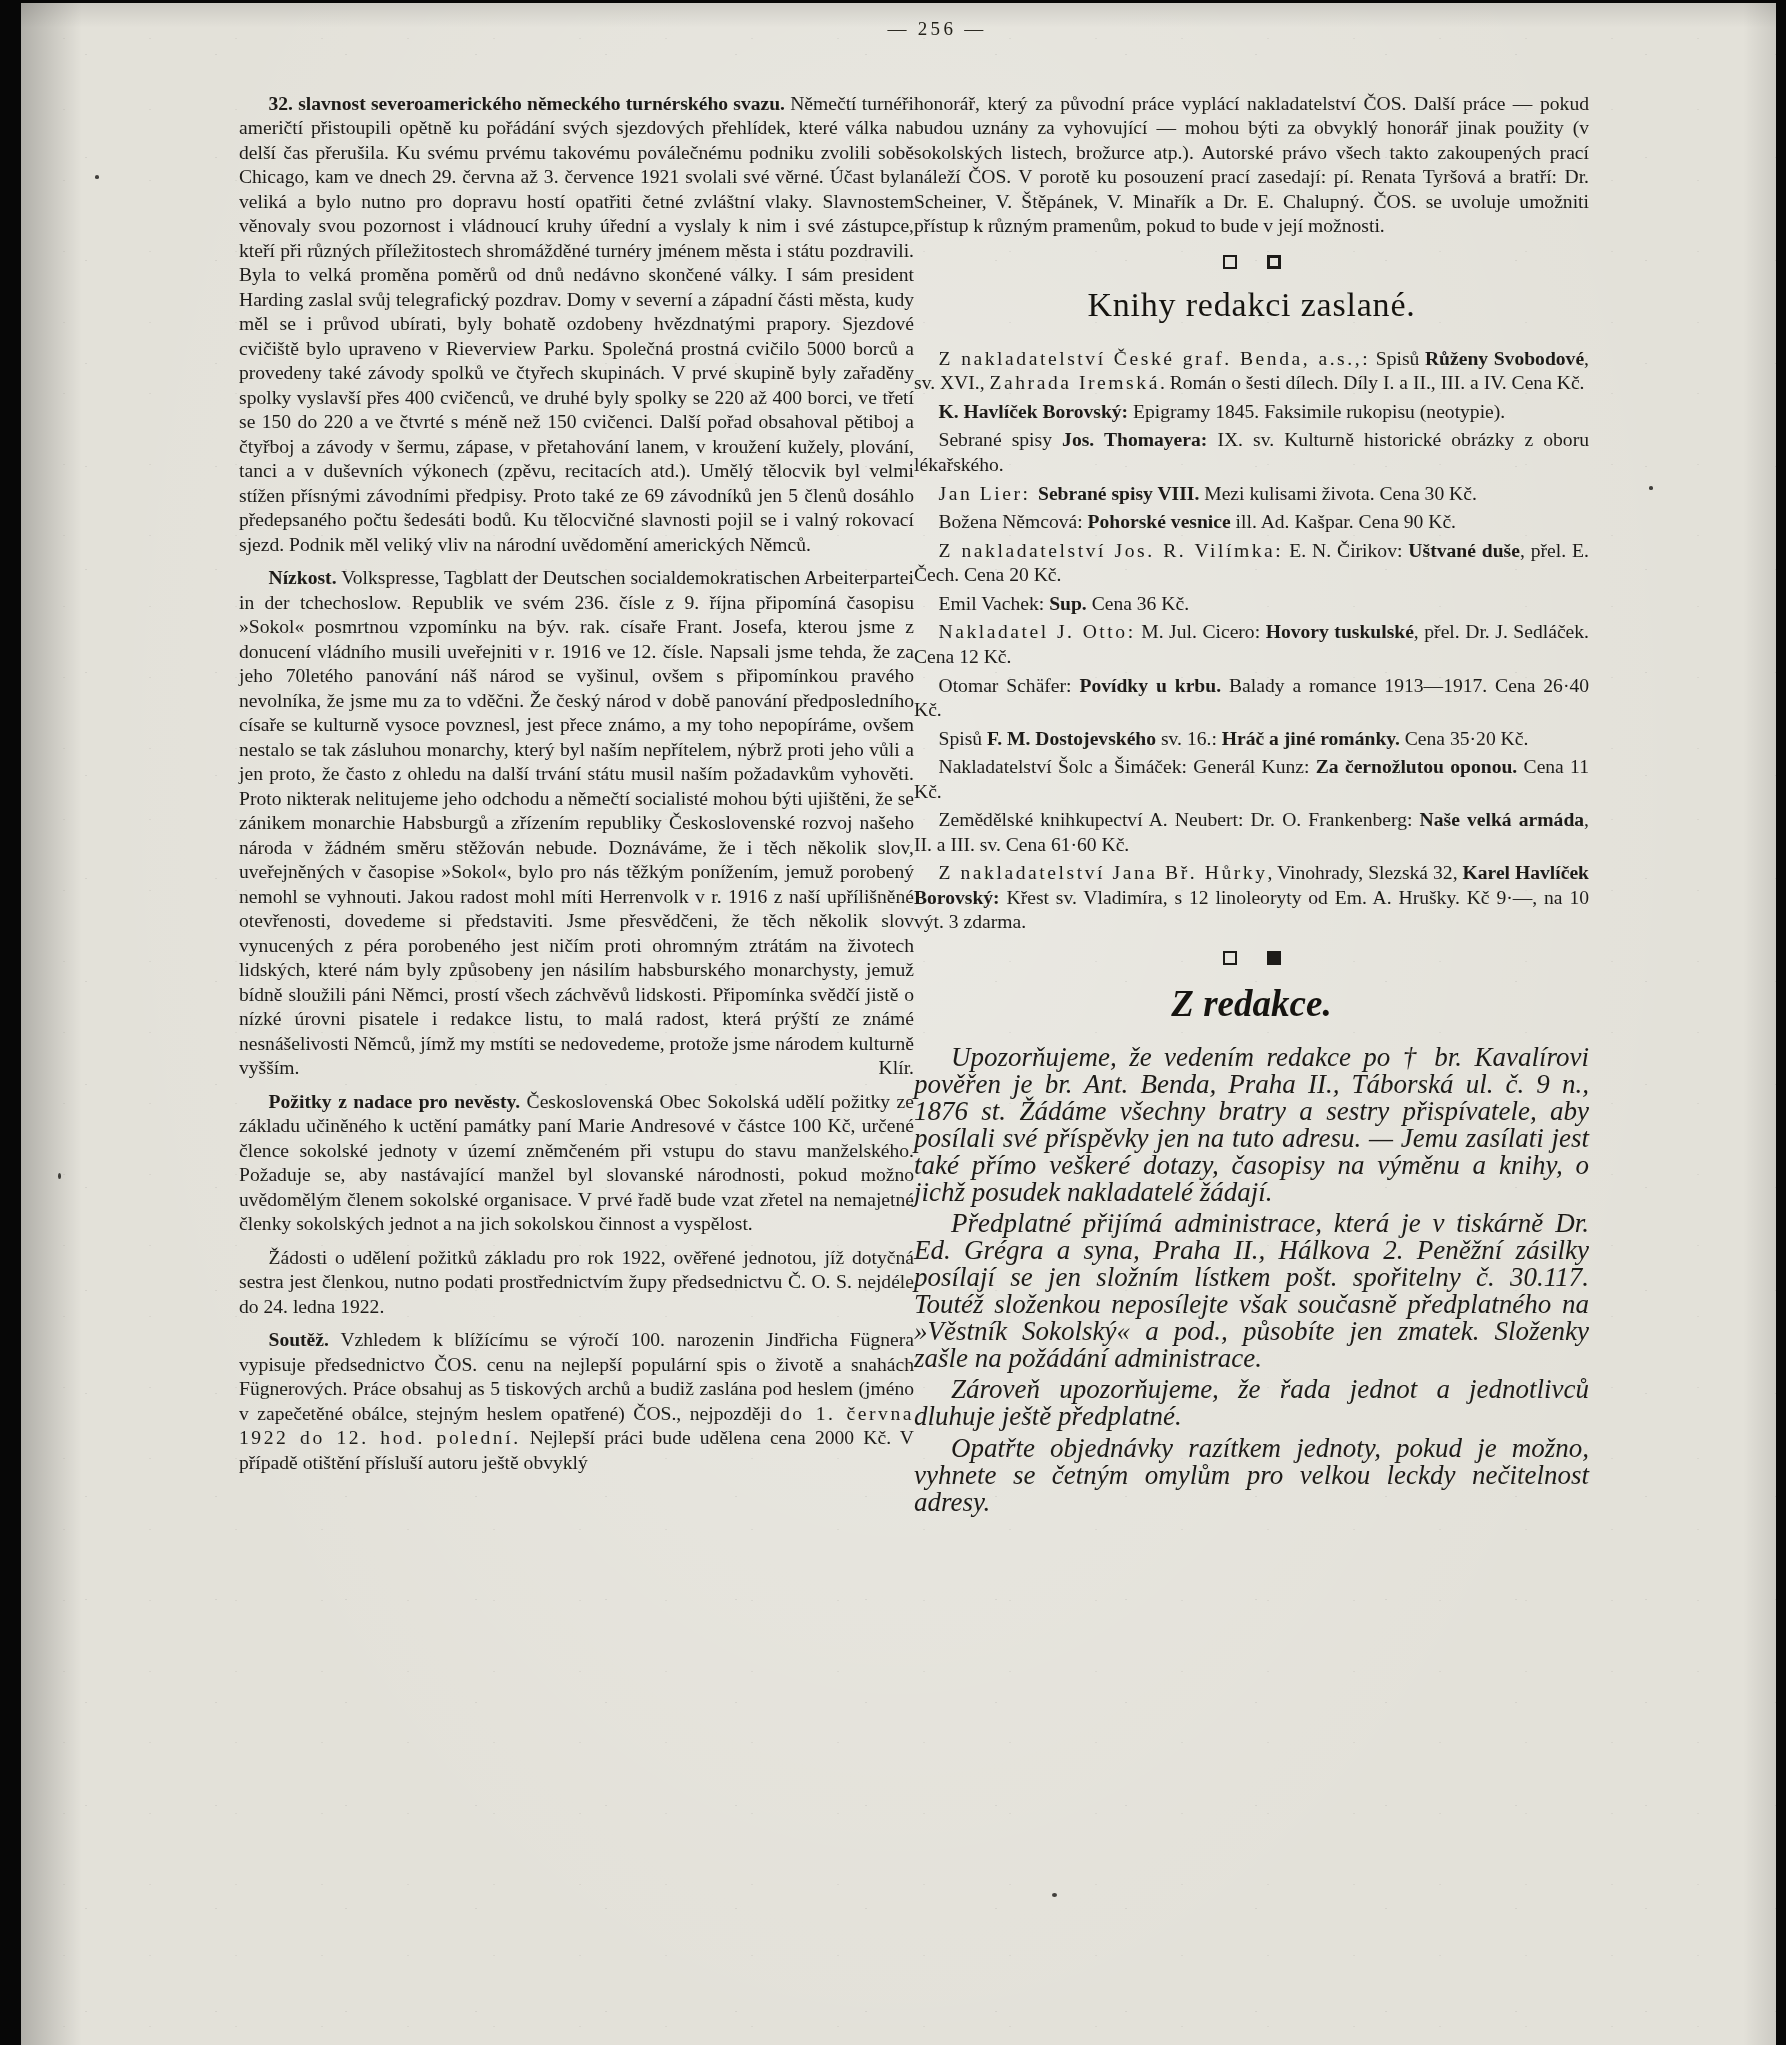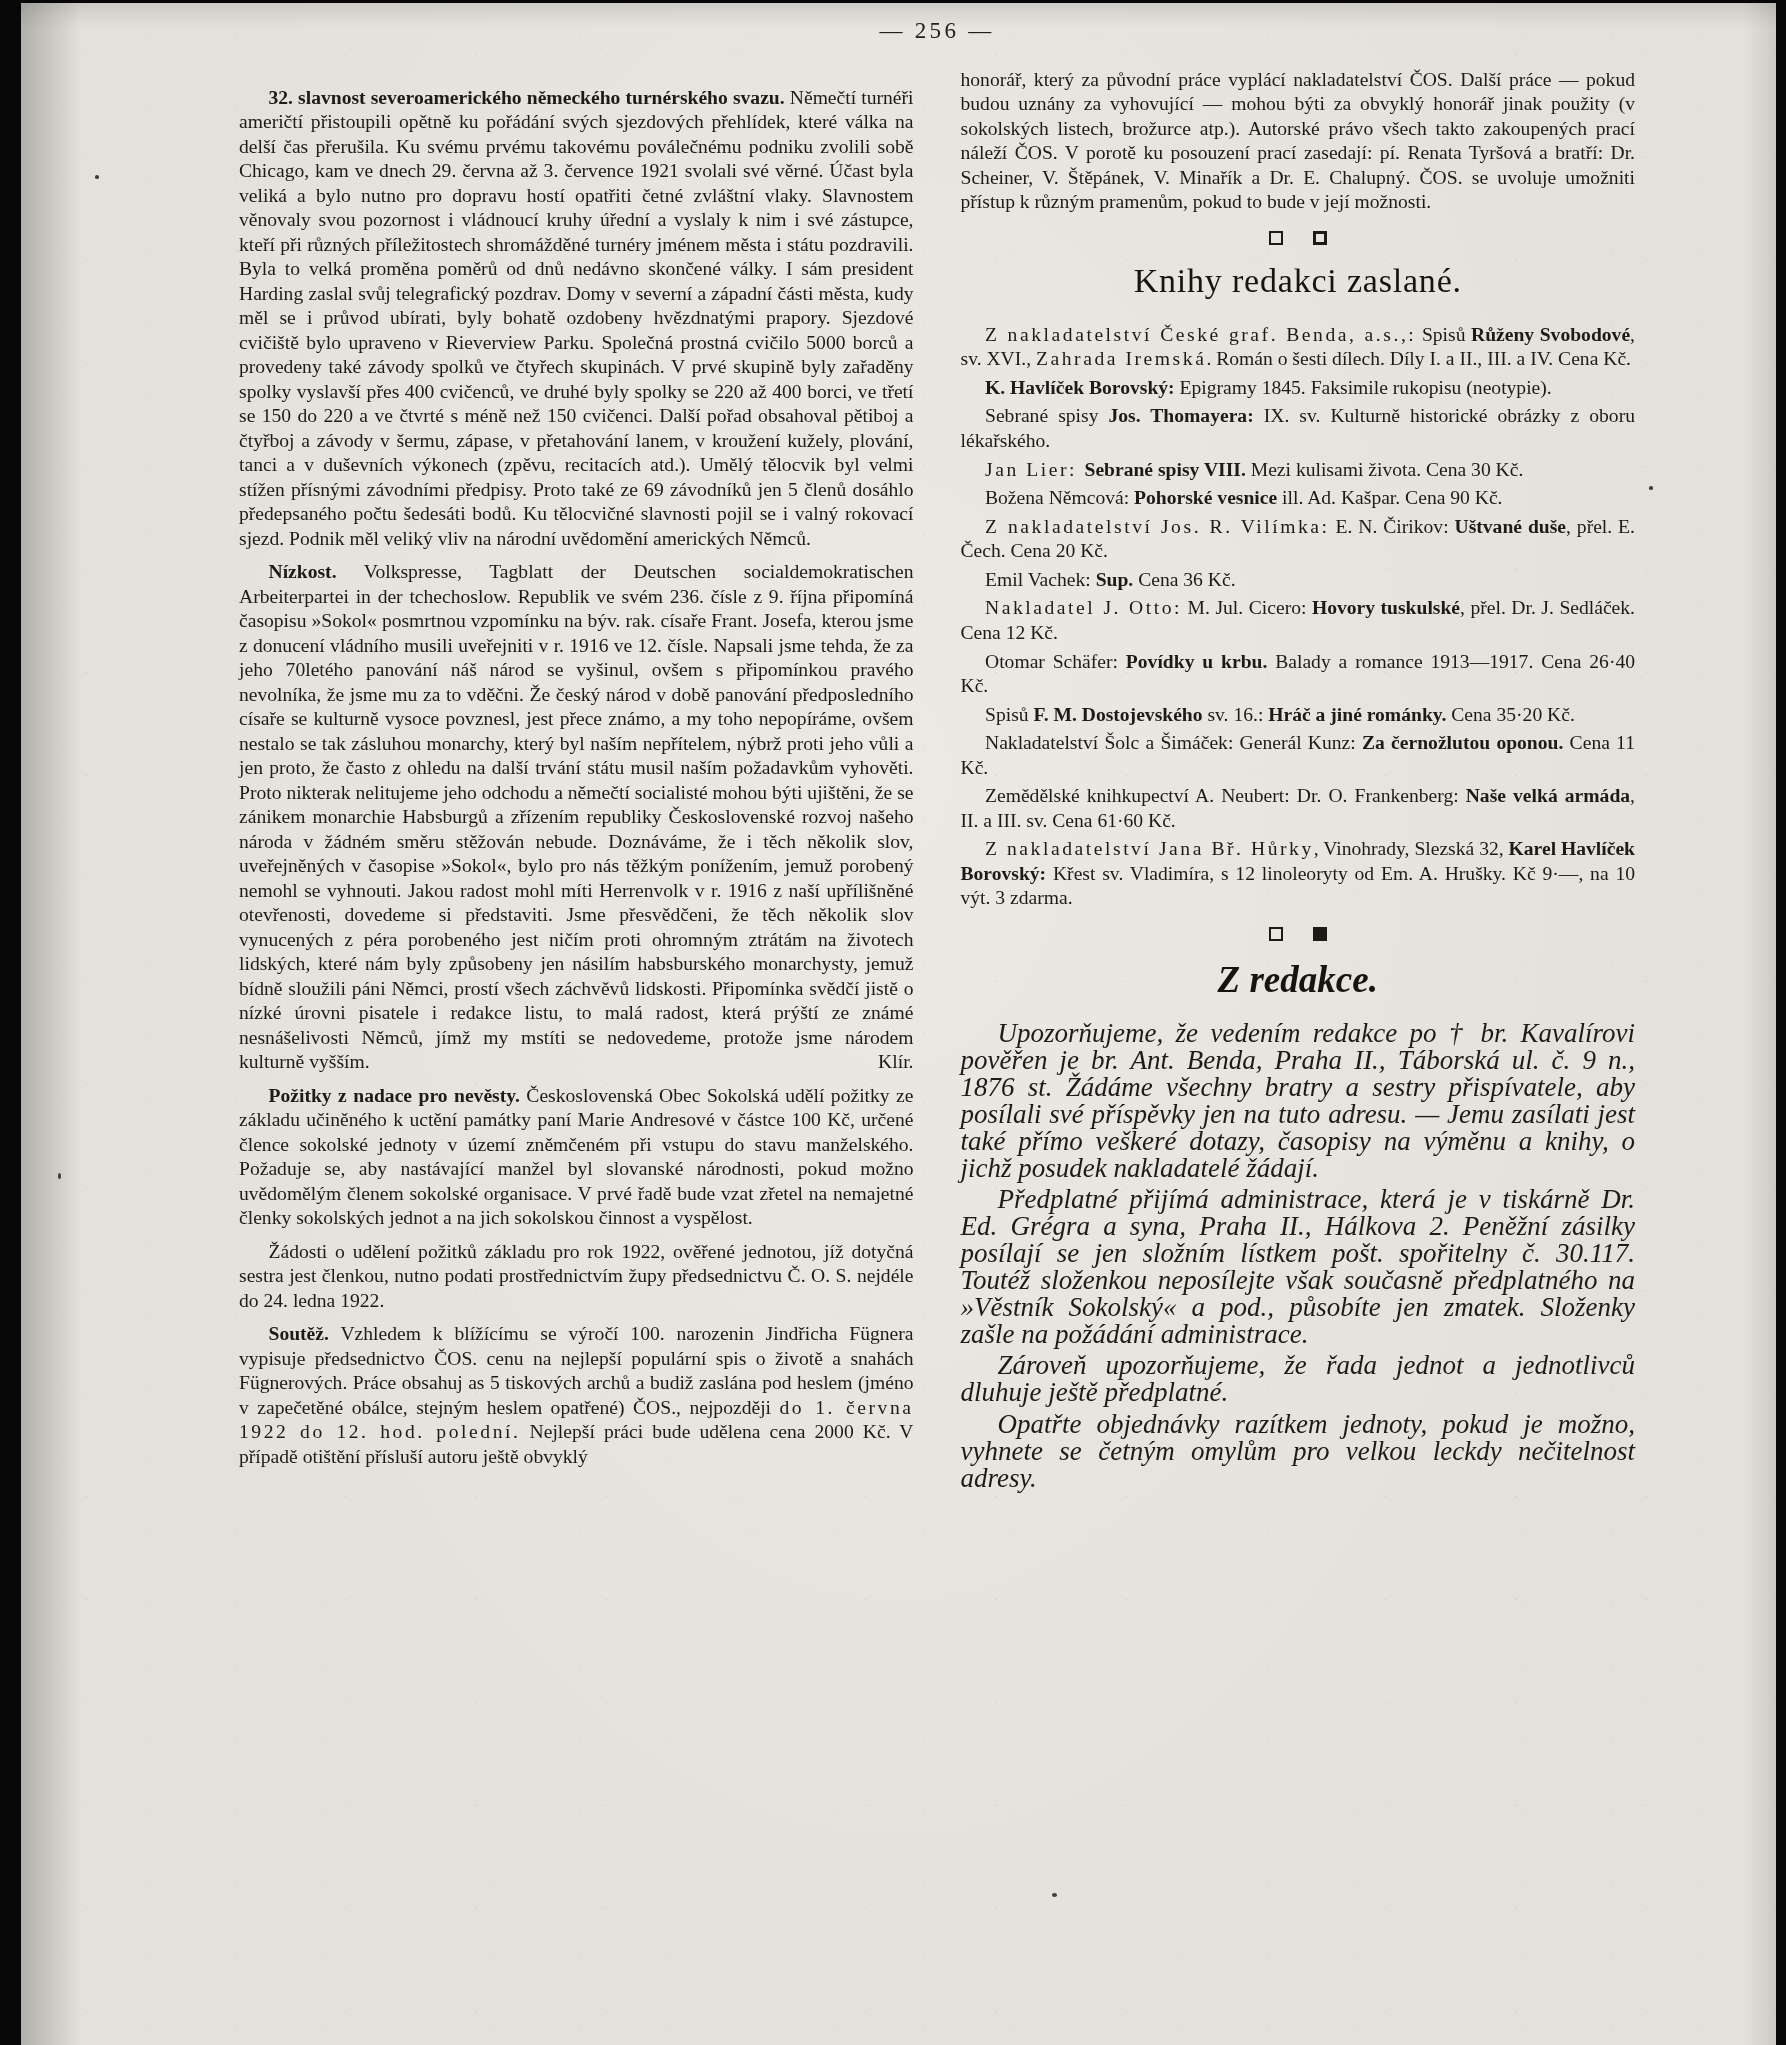--- a/index.html
+++ b/index.html
@@ -37,26 +37,26 @@
   .speck { position: absolute; background: #181614; border-radius: 50%; opacity: 0.8; }
   .content {
     position: absolute;
     left: 218px;
     top: 14.7px;
     width: 1396px;
     color: #1d1b18;
   }
   .page-number {
     text-align: center;
-    font-size: 23px;
+    font-size: 19px;
     letter-spacing: 3.3px;
     color: #232119;
-    margin-bottom: 24px;
-  }
-  .columns { display: flex; gap: 47px; align-items: center; }
+    margin-bottom: 52px;
+  }
+  .columns { display: flex; align-items: flex-start; }
   .col { width: 675px; }
   p { margin: 0; }
   .article {
     font-size: 19.6px;
     line-height: 24.5px;
     text-align: justify;
     text-indent: 29.5px;
     margin-bottom: 9px;
     hyphens: auto;
   }

